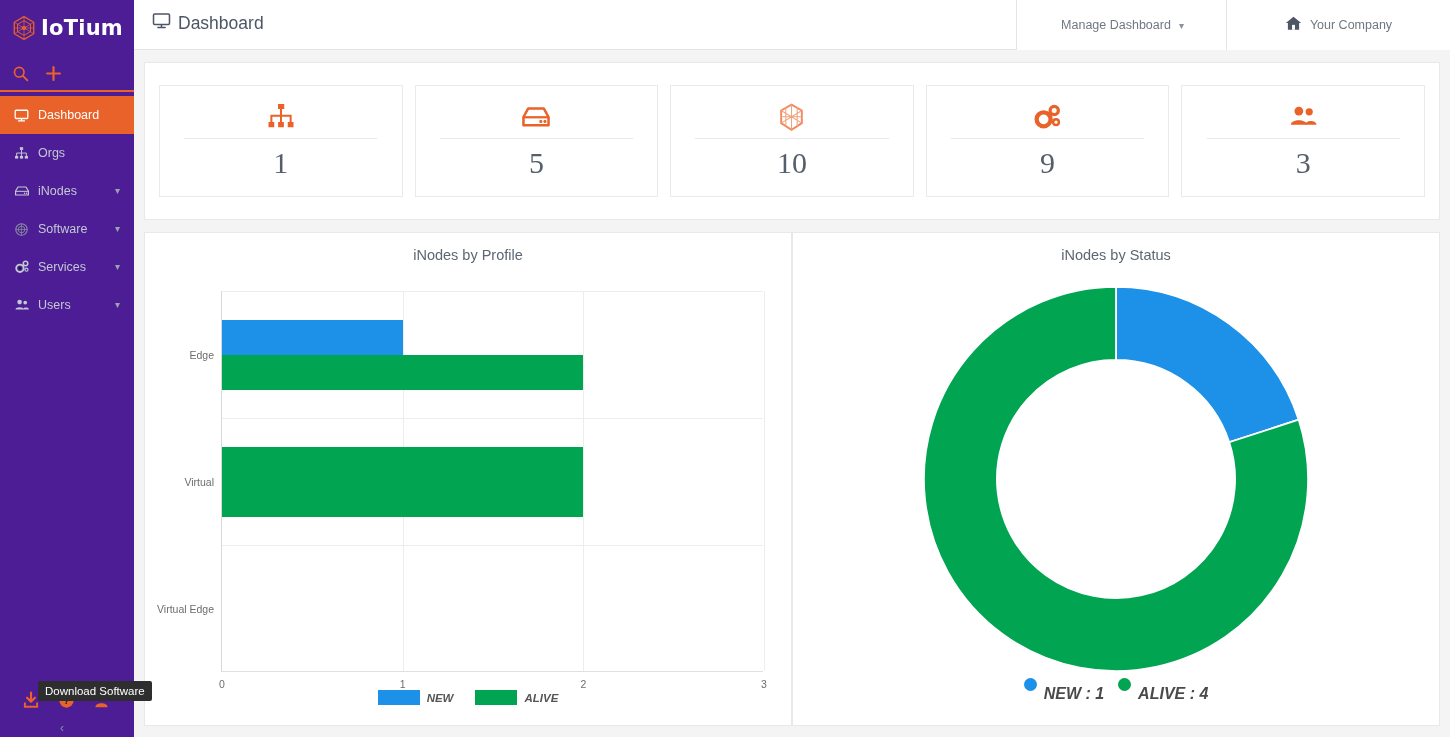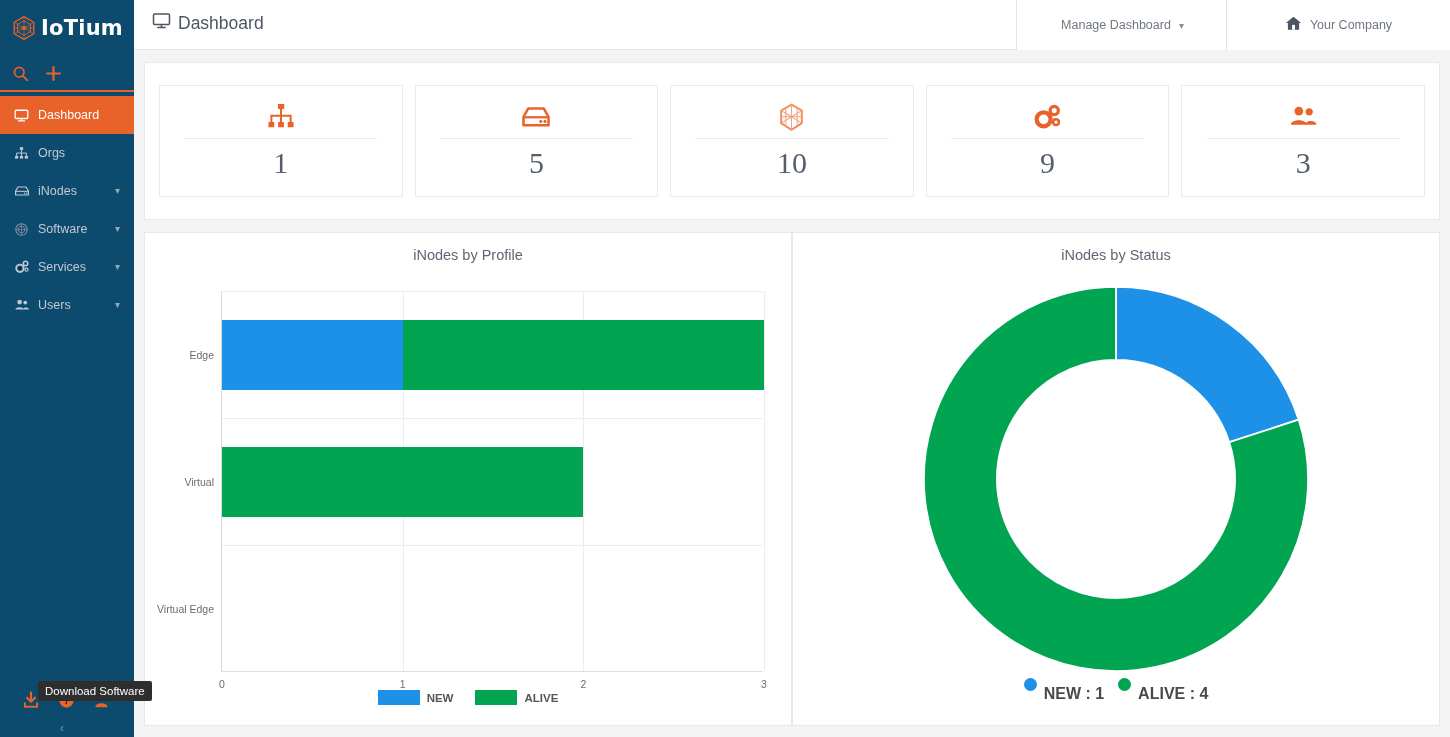--- a/index.html
+++ b/index.html
@@ -12,21 +12,21 @@
   #app {
     position: relative;
     width: 1450px; height: 737px;
     background: #f4f4f4;
   }
 
   
   #sidebar {
     position: absolute; left: 0; top: 0;
     width: 134px; height: 737px;
-    background: #0c4a6e;
+    background: #4c1d95;
     color: #c9ced6;
   }
   .brand {
     height: 56px;
     display: flex; align-items: center; justify-content: center;
     gap: 4px;
   }
   .brand-mark { width: 26px; height: 26px; display:block; }
   .brand-text {
     font-family: "DejaVu Sans", sans-serif;
@@ -195,21 +195,21 @@
   }
   .legend {
     position: absolute; left: 0; right: 0;
     bottom: 20px;
     display: flex; align-items: center; justify-content: center;
     gap: 22px;
   }
   .legend-item { display: flex; align-items: center; gap: 7px; cursor: pointer; }
   .legend-swatch-rect { width: 42px; height: 15px; }
   .legend-swatch-dot { width: 13px; height: 13px; border-radius: 50%; }
-  .legend-text { font-size: 11.5px; color: #555; font-weight: 700; }
+  .legend-text { font-size: 11.5px; color: #555; font-weight: 700; font-style: italic; }
 
   
   .donut-wrap {
     position: absolute; left: 0; right: 0; top: 36px; bottom: 0;
     display: flex; align-items: flex-start; justify-content: center;
     padding-top: 14px;
   }
   .donut-legend {
     position: absolute; left: 0; right: 0; bottom: 22px;
     display: flex; align-items: center; justify-content: center; gap: 14px;
@@ -461,21 +461,21 @@
         <div class="bar-wrap">
           <div class="plot" id="bar-plot">
               <div class="xtick" style="left: 0px;">0</div>
               <div class="vgrid" style="left: 180.667px;"></div>
               <div class="xtick" style="left: 180.667px;">1</div>
               <div class="vgrid" style="left: 361.333px;"></div>
               <div class="xtick" style="left: 361.333px;">2</div>
               <div class="vgrid" style="left: 542px;"></div>
               <div class="xtick" style="left: 542px;">3</div>
               <div class="hgrid" style="top: 0px;"></div>
-              <div class="bar-row" style="top: 28.5px;">
+              <div class="bar-row" style="top: 28.5px; flex-direction: column;">
                 <span class="cat-label">Edge</span>
                 <div class="bar-seg" style="width: 180.667px; background: rgb(29, 144, 232);"></div>
                 <div class="bar-seg" style="width: 361.333px; background: rgb(0, 164, 81);"></div>
               </div>
               <div class="hgrid" style="top: 127px;"></div>
               <div class="bar-row" style="top: 155.5px;">
                 <span class="cat-label">Virtual</span>
                 <div class="bar-seg" style="width: 361.333px; background: rgb(0, 164, 81);"></div>
               </div>
               <div class="hgrid" style="top: 254px;"></div>

